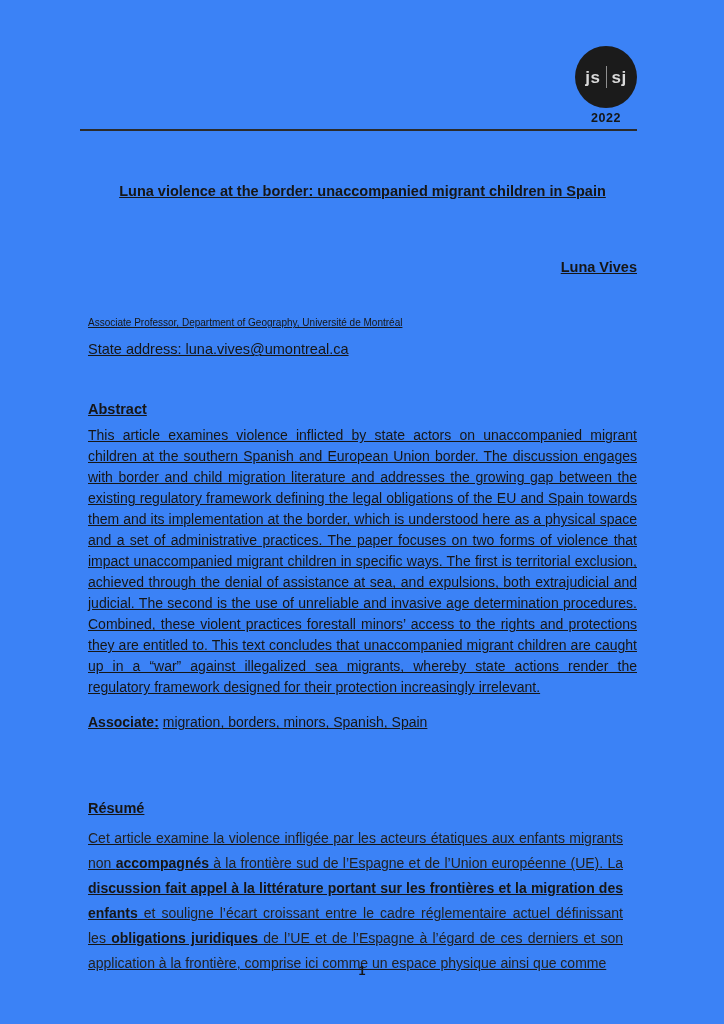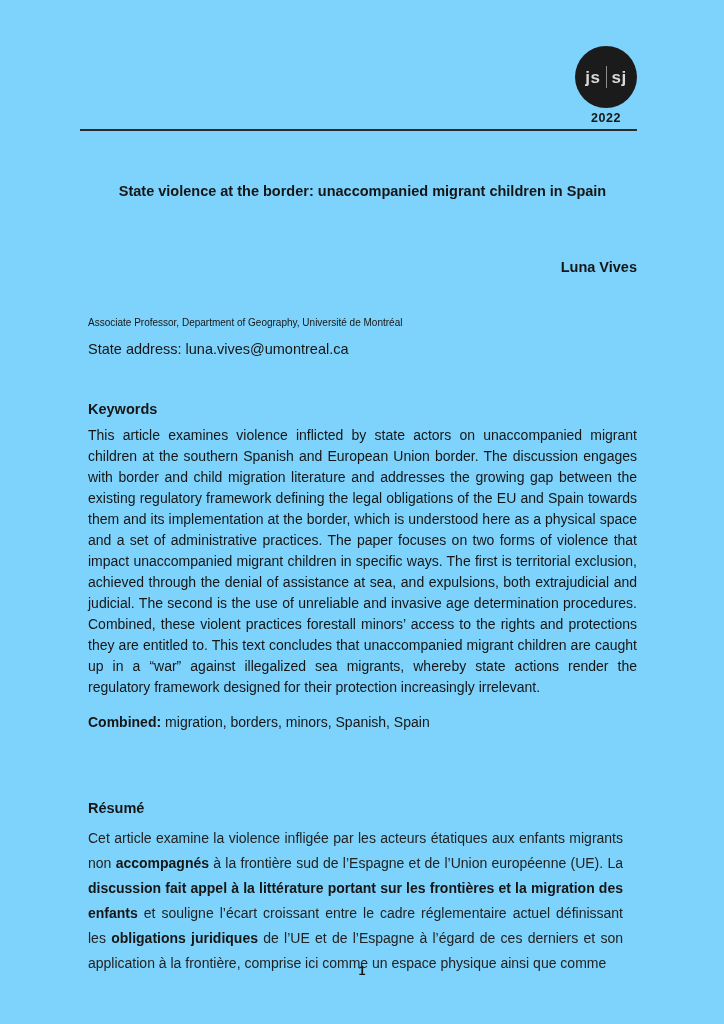--- a/index.html
+++ b/index.html
@@ -12,23 +12,24 @@
     height: 1024px;
     overflow: hidden;
     font-family: "Liberation Sans", sans-serif;
     color: #161616;
     -webkit-font-smoothing: antialiased;
   }
   .page {
     position: relative;
     width: 724px;
     height: 1024px;
-    background: #7dd3fc;
+    background: #3b82f6;
     box-sizing: border-box;
     padding: 0 87px 0 88px;
+    text-decoration: underline;
   }
   
   .masthead {
     padding-top: 46px;
     text-align: right;
   }
   .logo-stack {
     display: inline-block;
     text-align: center;
   }
@@ -136,34 +137,34 @@
         <span class="logo-txt">js</span>
         <span class="logo-divider"></span>
         <span class="logo-txt">sj</span>
       </div>
       <div class="year">2022</div>
     </div>
   </div>
 
   <hr class="header-rule">
 
-  <div class="title">State violence at the border: unaccompanied migrant children in Spain</div>
+  <div class="title">Luna violence at the border: unaccompanied migrant children in Spain</div>
 
   <div class="author">Luna Vives</div>
 
   <div class="affiliation">Associate Professor, Department of Geography, Université de Montréal</div>
 
   <div class="email">State address: luna.vives@umontreal.ca</div>
 
-  <div class="section-heading">Keywords</div>
+  <div class="section-heading">Abstract</div>
 
   <p class="abstract-body">This article examines violence inflicted by state actors on unaccompanied migrant children at the southern Spanish and European Union border. The discussion engages with border and child migration literature and addresses the growing gap between the existing regulatory framework defining the legal obligations of the EU and Spain towards them and its implementation at the border, which is understood here as a physical space and a set of administrative practices. The paper focuses on two forms of violence that impact unaccompanied migrant children in specific ways. The first is territorial exclusion, achieved through the denial of assistance at sea, and expulsions, both extrajudicial and judicial. The second is the use of unreliable and invasive age determination procedures. Combined, these violent practices forestall minors’ access to the rights and protections they are entitled to. This text concludes that unaccompanied migrant children are caught up in a “war” against illegalized sea migrants, whereby state actions render the regulatory framework designed for their protection increasingly irrelevant.</p>
 
   <div class="keywords">
-    <span class="kw-label">Combined:</span><span class="kw-text">migration, borders, minors, Spanish, Spain</span>
+    <span class="kw-label">Associate:</span><span class="kw-text">migration, borders, minors, Spanish, Spain</span>
   </div>
 
   <div class="section-heading resume-heading">Résumé</div>
 
   <p class="resume-body"><span>Cet article examine la violence infligée par les acteurs étatiques aux enfants migrants non </span><span class="bold">accompagnés</span><span> à la frontière sud de l’Espagne et de l’Union européenne (UE). La </span><span class="bold">discussion fait appel à la littérature portant sur les frontières et la migration des enfants</span><span> et souligne l’écart croissant entre le cadre réglementaire actuel définissant les </span><span class="bold">obligations juridiques</span><span> de l’UE et de l’Espagne à l’égard de ces derniers et son application à la frontière, comprise ici comme un espace physique ainsi que comme</span></p>
 
   <div class="page-number">1</div>
 
 </div>
 

